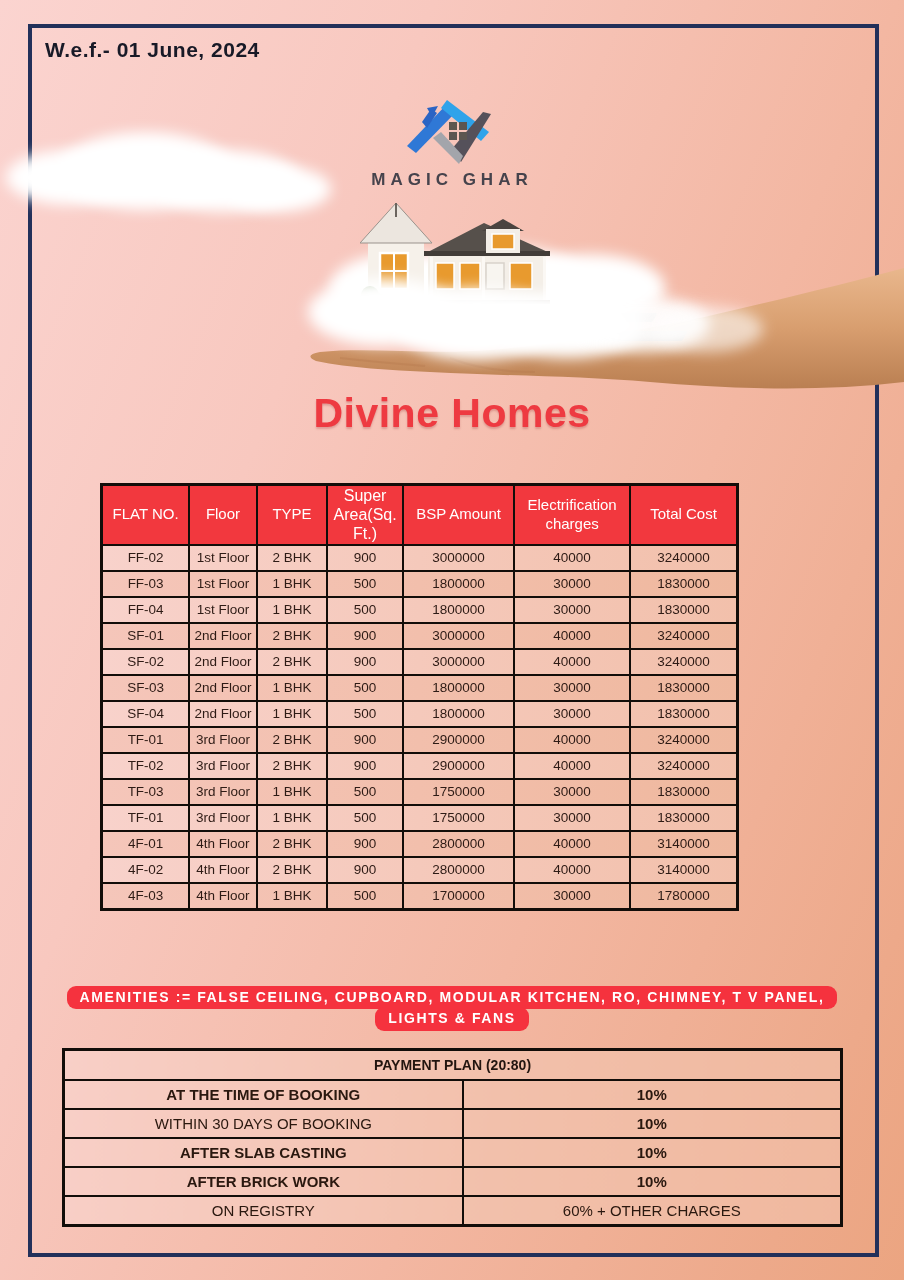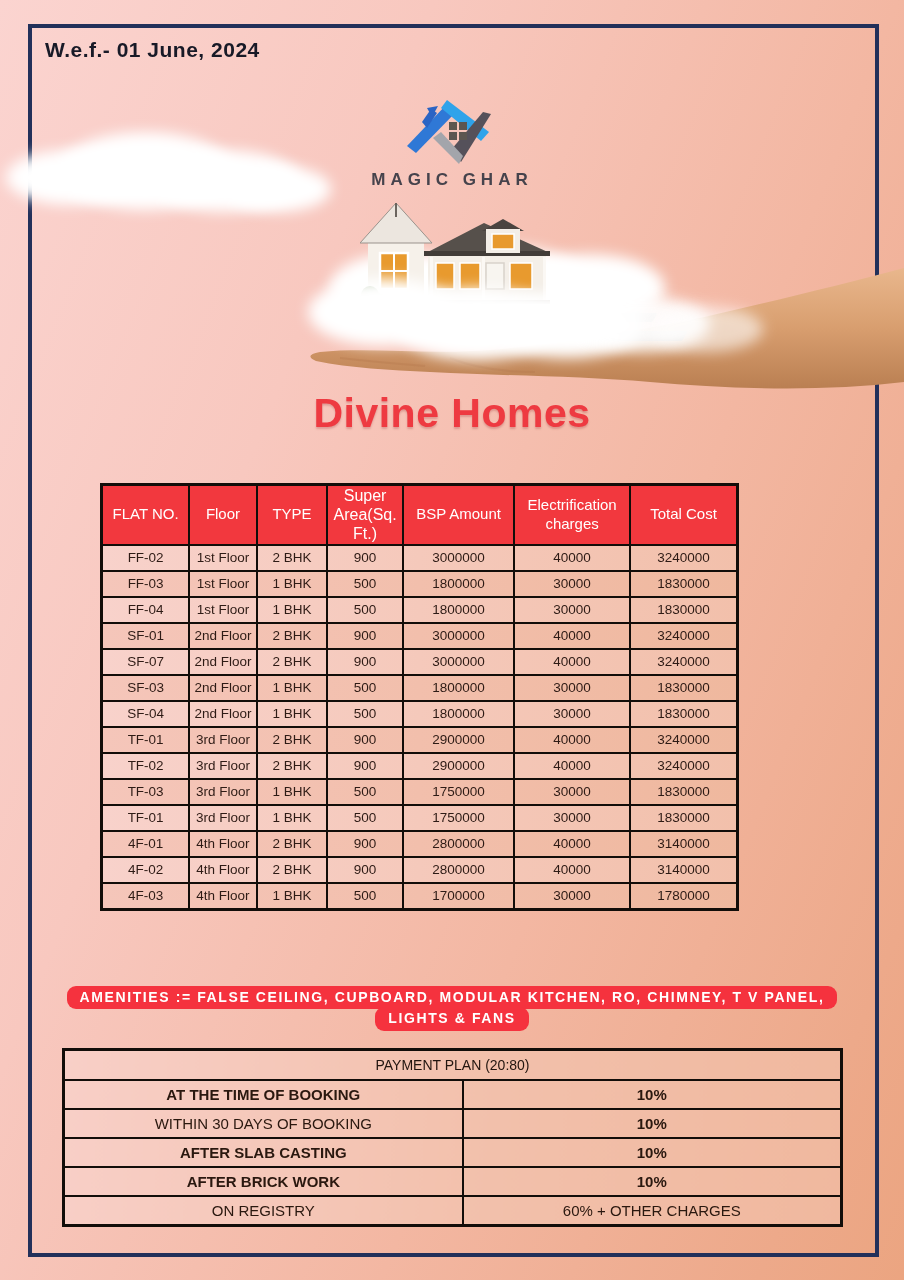--- a/index.html
+++ b/index.html
@@ -51,21 +51,21 @@
   
   .amenities{position:absolute;left:40px;top:986px;width:824px;text-align:center;z-index:8;line-height:1.1;}
   .amen-line{display:inline-block;background:#f5323e;color:#fff;font-weight:bold;font-size:14px;
     letter-spacing:1.6px;padding:4px 13px;border-radius:9px;}
   .amen-line.second{margin-top:-2px;}
 
   
   .payment-wrap{position:absolute;left:62px;top:1048px;width:781px;z-index:8;}
   table.payment{width:781px;border-collapse:collapse;table-layout:fixed;border:3px solid #120d09;
     background:linear-gradient(95deg,#f8cfc7,#f2c0ab 55%,#f0b89e);}
-  table.payment th{border:2px solid #120d09;height:26px;font-size:14px;font-weight:normal;color:#22150f;text-align:center;}
+  table.payment th{border:2px solid #120d09;height:26px;font-size:14px;font-weight:bold;color:#22150f;text-align:center;}
   table.payment td{border:2px solid #120d09;height:25px;font-size:15px;color:#2a180f;text-align:center;vertical-align:middle;}
   table.payment td.b{font-weight:bold;}
   col.pc1{width:51.3%}col.pc2{width:48.7%}
 </style>
 </head>
 <body>
 
 <div class="poster">
 
   <div class="frame"></div>
@@ -212,21 +212,21 @@
           <tr>
             <td>SF-01</td>
             <td>2nd Floor</td>
             <td>2 BHK</td>
             <td>900</td>
             <td>3000000</td>
             <td>40000</td>
             <td>3240000</td>
           </tr>
           <tr>
-            <td>SF-07</td>
+            <td>SF-02</td>
             <td>2nd Floor</td>
             <td>2 BHK</td>
             <td>900</td>
             <td>3000000</td>
             <td>40000</td>
             <td>3240000</td>
           </tr>
           <tr>
             <td>SF-03</td>
             <td>2nd Floor</td>

